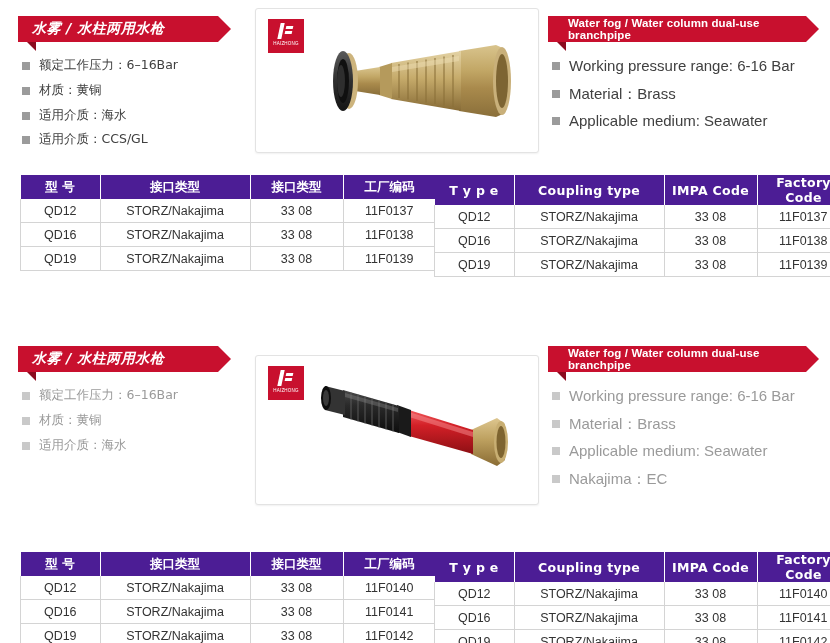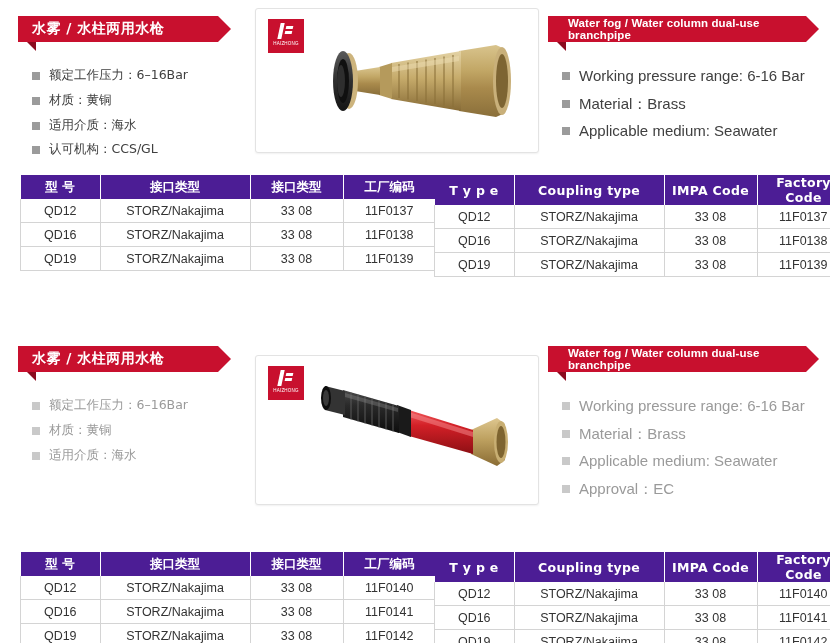--- a/index.html
+++ b/index.html
@@ -61,20 +61,21 @@
     top: 16px;
     width: 258px;
     padding-left: 20px;
   }
   .ribbon-label-cn {
     color: #ffffff;
     font-size: 14px;
     font-weight: bold;
     letter-spacing: 0.5px;
     font-family: "DejaVu Sans", "Liberation Sans", sans-serif;
+    font-style: italic;
   }
   .ribbon-label-en {
     color: #ffffff;
     font-size: 11.5px;
     font-weight: bold;
     letter-spacing: 0.1px;
   }
   .ribbon-tail {
     position: absolute;
     width: 0;
@@ -82,21 +83,21 @@
     border-left: 9px solid transparent;
     border-top: 9px solid #8b0b1f;
   }
   .ribbon-left .ribbon-tail { left: 9px; top: 26px; }
   .ribbon-right .ribbon-tail { left: 9px; top: 26px; }
 
   
   .specs {
     position: absolute;
     list-style: none;
-    margin: 10px;
+    margin: 0;
     padding: 0;
   }
   .specs-left { left: 22px; top: 58px; width: 230px; }
   .specs-right { left: 552px; top: 58px; width: 270px; }
   .spec-item {
     display: flex;
     align-items: flex-start;
     margin-bottom: 11px;
     font-size: 12.5px;
     color: #3a3a3a;
@@ -266,21 +267,21 @@
       <li class="spec-item">
         <span class="spec-bullet"></span>
         <span class="spec-text-cn">材质：黄铜</span>
       </li>
       <li class="spec-item">
         <span class="spec-bullet"></span>
         <span class="spec-text-cn">适用介质：海水</span>
       </li>
       <li class="spec-item">
         <span class="spec-bullet"></span>
-        <span class="spec-text-cn">认可机构：CCS/GL</span>
+        <span class="spec-text-cn">适用介质：CCS/GL</span>
       </li>
     </ul>
 
     <ul class="specs specs-right">
       <li class="spec-item">
         <span class="spec-bullet"></span>
         <span class="spec-text-en">Working pressure range: 6-16 Bar</span>
       </li>
       <li class="spec-item">
         <span class="spec-bullet"></span>
@@ -445,21 +446,21 @@
       <li class="spec-item">
         <span class="spec-bullet"></span>
         <span class="spec-text-en">Material：Brass</span>
       </li>
       <li class="spec-item">
         <span class="spec-bullet"></span>
         <span class="spec-text-en">Applicable medium: Seawater</span>
       </li>
       <li class="spec-item">
         <span class="spec-bullet"></span>
-        <span class="spec-text-en">Approval：EC</span>
+        <span class="spec-text-en">Nakajima：EC</span>
       </li>
     </ul>
 
     <div class="product-panel product-panel-2">
       <div class="brand-logo">
         <span class="mark"></span>
         <span class="brand-name">HAIZHONG</span>
       </div>
       <svg class="nozzle2" viewBox="0 0 235 115">
         <defs>

